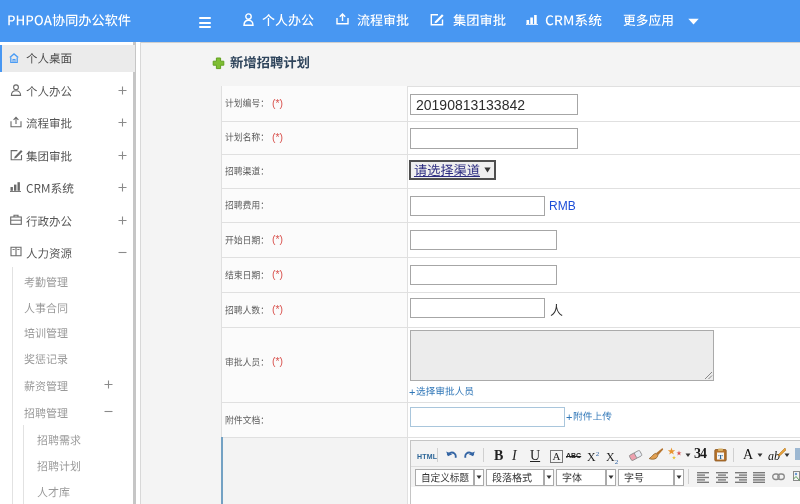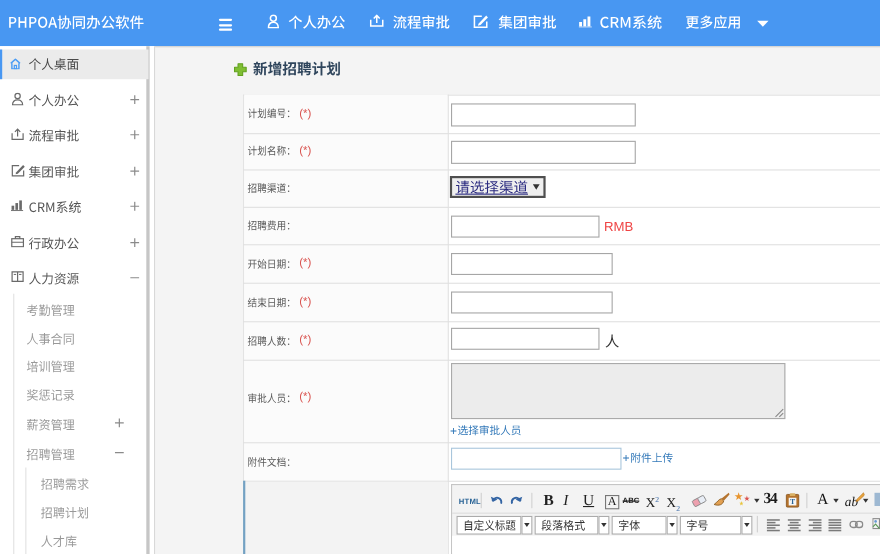--- a/index.html
+++ b/index.html
@@ -206,31 +206,32 @@
     </svg>
 <div style="position:absolute;left:272px;top:303.3px;font:10.5px 'Liberation Sans',sans-serif;color:#d9534f">(*)</div>
 <svg style="position:absolute;left:225.0px;top:355.7px;overflow:visible;" width="46" height="12">
       <path d="M3.8 1.7C3.9 1.9 4.1 2.3 4.2 2.6H0.7V4.1H1.4V3.3H7.4V4.1H8.1V2.6H4.8L4.9 2.5C4.8 2.2 4.6 1.8 4.5 1.5ZM1.9 6.8H4V7.9H1.9ZM1.9 6.2V5.1H4V6.2ZM6.9 6.8V7.9H4.7V6.8ZM6.9 6.2H4.7V5.1H6.9ZM4 3.6V4.5H1.3V9.1H1.9V8.5H4V10.3H4.7V8.5H6.9V9H7.5V4.5H4.7V3.6Z M10.4 1.5V3.5H9.2V4.1H10.4V6.2C9.9 6.4 9.5 6.5 9.1 6.6L9.3 7.3L10.4 7V9.5C10.4 9.6 10.4 9.6 10.2 9.6C10.1 9.6 9.8 9.6 9.3 9.6C9.4 9.8 9.5 10.1 9.5 10.3C10.1 10.3 10.5 10.3 10.7 10.2C11 10.1 11.1 9.9 11.1 9.5V6.7L12.2 6.4L12.1 5.7L11.1 6V4.1H12.1V3.5H11.1V1.5ZM12.4 10.2C12.6 10.1 12.8 9.9 14.4 9.1C14.3 9 14.3 8.7 14.3 8.5L13.1 9V5.3H14.4V4.6H13.1V1.7H12.4V8.9C12.4 9.3 12.3 9.5 12.1 9.6C12.2 9.7 12.4 10 12.4 10.2ZM16.6 3.8C16.3 4.1 15.8 4.6 15.3 5V1.7H14.7V9C14.7 9.9 14.9 10.1 15.5 10.1C15.6 10.1 16.3 10.1 16.4 10.1C17.1 10.1 17.2 9.7 17.3 8.4C17.1 8.4 16.8 8.2 16.6 8.1C16.6 9.2 16.6 9.4 16.4 9.4C16.3 9.4 15.7 9.4 15.6 9.4C15.4 9.4 15.3 9.4 15.3 9V5.8C15.9 5.3 16.6 4.8 17.1 4.2Z M21.6 1.6C21.6 3 21.6 7.7 18 9.8C18.2 9.9 18.4 10.1 18.5 10.3C20.7 9.1 21.6 6.9 22 5C22.4 6.8 23.4 9.2 25.6 10.3C25.7 10.1 25.9 9.8 26.1 9.7C23 8.2 22.4 4.1 22.3 3C22.3 2.4 22.4 1.9 22.4 1.6Z M28.8 2.6H32.9V3.7H28.8ZM28.1 2V4.3H33.6V2ZM30.4 6.5V7.3C30.4 8.1 30.2 9.1 27 9.8C27.1 10 27.3 10.2 27.4 10.4C30.7 9.6 31.1 8.4 31.1 7.4V6.5ZM31.1 9C32.1 9.4 33.6 10 34.3 10.4L34.6 9.8C33.9 9.4 32.4 8.8 31.4 8.4ZM27.8 5.2V8.7H28.4V5.8H33.2V8.6H33.9V5.2Z M37.4 4.9C37.8 4.9 38.1 4.7 38.1 4.2C38.1 3.8 37.8 3.5 37.4 3.5C37 3.5 36.7 3.8 36.7 4.2C36.7 4.7 37 4.9 37.4 4.9ZM37.4 9.6C37.8 9.6 38.1 9.4 38.1 8.9C38.1 8.5 37.8 8.2 37.4 8.2C37 8.2 36.7 8.5 36.7 8.9C36.7 9.4 37 9.6 37.4 9.6Z" fill="#5a5a5a"></path>
     </svg>
 <div style="position:absolute;left:272px;top:355.3px;font:10.5px 'Liberation Sans',sans-serif;color:#d9534f">(*)</div>
 <svg style="position:absolute;left:225.0px;top:413.7px;overflow:visible;" width="46" height="12">
       <path d="M5.1 5.6C5.4 6.3 5.8 7.2 5.9 7.8L6.5 7.5C6.3 7 5.9 6.1 5.6 5.4ZM7.1 1.7V3.7H4.9V4.4H7.1V9.4C7.1 9.6 7 9.6 6.9 9.6C6.7 9.7 6.3 9.7 5.9 9.6C5.9 9.8 6 10.2 6.1 10.3C6.7 10.4 7.1 10.3 7.4 10.2C7.6 10.1 7.7 9.9 7.7 9.4V4.4H8.5V3.7H7.7V1.7ZM4.5 1.5C4.2 2.9 3.5 4.3 2.8 5.2C2.9 5.4 3.1 5.7 3.2 5.8C3.4 5.5 3.6 5.2 3.8 4.9V10.3H4.4V3.7C4.7 3.1 5 2.4 5.1 1.7ZM0.7 1.9V10.4H1.3V2.6H2.4C2.2 3.3 2 4.2 1.8 4.9C2.3 5.7 2.5 6.3 2.5 6.9C2.5 7.2 2.4 7.5 2.3 7.6C2.2 7.6 2.1 7.7 2.1 7.7C1.9 7.7 1.8 7.7 1.6 7.7C1.7 7.8 1.7 8.1 1.7 8.3C1.9 8.3 2.1 8.3 2.3 8.3C2.5 8.3 2.6 8.2 2.7 8.1C3 7.9 3.1 7.5 3.1 7C3.1 6.3 2.9 5.6 2.3 4.8C2.6 4 2.9 3 3.2 2.2L2.7 1.9L2.6 1.9Z M11.6 6.3V7H14.1V10.4H14.8V7H17.2V6.3H14.8V4.2H16.8V3.5H14.8V1.7H14.1V3.5H12.9C13.1 3.1 13.1 2.6 13.2 2.2L12.6 2C12.4 3.3 12 4.5 11.5 5.3C11.7 5.4 12 5.6 12.1 5.7C12.3 5.3 12.5 4.8 12.7 4.2H14.1V6.3ZM11.2 1.6C10.7 3 9.9 4.5 9.1 5.4C9.2 5.6 9.4 5.9 9.5 6.1C9.7 5.8 10 5.4 10.3 5V10.3H10.9V3.9C11.2 3.2 11.5 2.5 11.8 1.8Z M21.3 1.7C21.6 2.2 21.9 2.8 22 3.2L22.7 2.9C22.6 2.6 22.3 1.9 22 1.5ZM18 3.2V3.9H19.4C19.9 5.4 20.6 6.7 21.5 7.7C20.6 8.6 19.4 9.2 17.9 9.7C18 9.8 18.3 10.2 18.3 10.3C19.8 9.8 21 9.1 22 8.2C23 9.2 24.2 9.9 25.7 10.3C25.8 10.1 26 9.8 26.1 9.6C24.7 9.3 23.5 8.6 22.5 7.7C23.4 6.7 24.1 5.5 24.6 3.9H26V3.2ZM22 7.2C21.2 6.3 20.6 5.2 20.1 3.9H23.9C23.4 5.2 22.8 6.3 22 7.2Z M33.9 2.2C33.7 2.9 33.3 3.9 33 4.5L33.6 4.7C33.9 4.1 34.2 3.1 34.5 2.4ZM29.9 2.4C30.2 3.1 30.5 4 30.7 4.6L31.2 4.3C31.1 3.8 30.7 2.9 30.4 2.2ZM28.1 1.5V3.6H26.8V4.3H28C27.7 5.6 27.2 7.1 26.6 7.9C26.7 8.1 26.9 8.4 27 8.6C27.4 7.9 27.8 6.8 28.1 5.8V10.4H28.7V5.5C29 6 29.3 6.6 29.5 6.9L29.9 6.4C29.7 6.1 29 5 28.7 4.6V4.3H29.8V3.6H28.7V1.5ZM29.6 9V9.7H33.8V10.3H34.5V5.1H32.5V1.6H31.9V5.1H29.8V5.8H33.8V7H30V7.7H33.8V9Z M37.4 4.9C37.8 4.9 38.1 4.7 38.1 4.2C38.1 3.8 37.8 3.5 37.4 3.5C37 3.5 36.7 3.8 36.7 4.2C36.7 4.7 37 4.9 37.4 4.9ZM37.4 9.6C37.8 9.6 38.1 9.4 38.1 8.9C38.1 8.5 37.8 8.2 37.4 8.2C37 8.2 36.7 8.5 36.7 8.9C36.7 9.4 37 9.6 37.4 9.6Z" fill="#5a5a5a"></path>
     </svg>
 <div style="position:absolute;left:410px;top:94px;width:168px;height:21px;background:#fff;border:1px solid #a6a6a6;box-sizing:border-box"></div>
+<div style="position:absolute;left:416px;top:96.5px;font:14px 'Liberation Sans',sans-serif;color:#2d2d2d">20190813133842</div>
 <div style="position:absolute;left:410px;top:128px;width:168px;height:21px;background:#fff;border:1px solid #a6a6a6;box-sizing:border-box"></div>
 <div style="position:absolute;left:409px;top:159.5px;width:87px;height:20.5px;background:#efefef;border:2px solid #4f4f4f;box-sizing:border-box"></div>
 <svg style="position:absolute;left:414.0px;top:162.0px;overflow:visible;" width="68" height="16">
       <path d="M1.4 3C2.1 3.6 3 4.4 3.4 5L4.1 4.3C3.6 3.8 2.7 3 2 2.4ZM0.6 6.2V7.1H2.5V11.9C2.5 12.4 2.1 12.8 1.9 13C2.1 13.2 2.3 13.6 2.4 13.8C2.6 13.5 3 13.3 5.2 11.6C5.1 11.4 4.9 11 4.9 10.7L3.5 11.8V6.2ZM6.5 10.2H10.7V11.3H6.5ZM6.5 9.6V8.6H10.7V9.6ZM8.1 2.1V3.1H5V3.8H8.1V4.7H5.4V5.4H8.1V6.3H4.6V7H12.7V6.3H9.1V5.4H11.9V4.7H9.1V3.8H12.3V3.1H9.1V2.1ZM5.6 7.8V14H6.5V12H10.7V12.9C10.7 13.1 10.6 13.1 10.4 13.2C10.2 13.2 9.6 13.2 8.9 13.1C9.1 13.4 9.2 13.7 9.2 14C10.2 14 10.8 14 11.1 13.8C11.5 13.7 11.6 13.4 11.6 12.9V7.8Z M14 3.1C14.8 3.7 15.7 4.6 16.1 5.2L16.9 4.6C16.4 4 15.5 3.1 14.8 2.5ZM19.1 2.5C18.8 3.6 18.2 4.8 17.5 5.5C17.7 5.7 18.2 5.9 18.3 6.1C18.7 5.7 18.9 5.2 19.2 4.7H21.2V6.6H17.4V7.5H19.8C19.6 9.2 19 10.4 17.1 11.1C17.3 11.3 17.6 11.7 17.7 11.9C19.9 11.1 20.6 9.6 20.8 7.5H22.2V10.5C22.2 11.5 22.4 11.8 23.4 11.8C23.6 11.8 24.5 11.8 24.7 11.8C25.5 11.8 25.8 11.4 25.9 9.7C25.6 9.7 25.2 9.5 25 9.3C24.9 10.7 24.9 10.9 24.6 10.9C24.4 10.9 23.7 10.9 23.5 10.9C23.2 10.9 23.1 10.8 23.1 10.5V7.5H25.8V6.6H22.1V4.7H25.2V3.9H22.1V2.1H21.2V3.9H19.6C19.8 3.5 19.9 3.1 20 2.7ZM16.5 7.1H13.9V8H15.6V11.9C15 12.2 14.4 12.6 13.8 13.2L14.5 14C15.2 13.2 15.9 12.6 16.4 12.6C16.7 12.6 17.1 12.9 17.6 13.2C18.5 13.8 19.6 13.9 21.1 13.9C22.4 13.9 24.6 13.8 25.7 13.8C25.7 13.5 25.8 13 26 12.7C24.6 12.9 22.6 13 21.1 13C19.7 13 18.6 12.9 17.8 12.4C17.2 12 16.9 11.7 16.5 11.7Z M28.7 2.1V4.7H27V5.6H28.7V8.4C28 8.6 27.4 8.8 26.9 8.9L27.1 9.9L28.7 9.3V12.8C28.7 13 28.7 13.1 28.5 13.1C28.4 13.1 27.8 13.1 27.3 13.1C27.4 13.3 27.5 13.7 27.6 14C28.4 14 28.9 14 29.3 13.8C29.6 13.7 29.7 13.4 29.7 12.8V9L31.2 8.5L31.1 7.6L29.7 8.1V5.6H31.3V4.7H29.7V2.1ZM37 3.7C36.5 4.3 35.9 4.9 35.1 5.4C34.5 4.9 33.9 4.3 33.4 3.7ZM31.6 2.8V3.7H32.5C33 4.5 33.6 5.3 34.4 5.9C33.3 6.5 32.2 7 31.1 7.3C31.2 7.5 31.5 7.8 31.6 8.1C32.8 7.7 34 7.2 35.1 6.5C36.1 7.2 37.3 7.7 38.6 8.1C38.8 7.8 39.1 7.4 39.3 7.3C38 7 36.9 6.6 35.9 6C36.9 5.2 37.8 4.2 38.4 3.1L37.8 2.7L37.6 2.8ZM34.6 7.6V8.8H31.9V9.7H34.6V11H31.2V11.9H34.6V14.1H35.6V11.9H39V11H35.6V9.7H38.1V8.8H35.6V7.6Z M40.2 4.6C41 4.8 41.9 5.2 42.5 5.6L42.9 4.9C42.4 4.5 41.4 4.1 40.6 3.9ZM41.1 2.7C41.9 3 42.9 3.4 43.4 3.8L43.8 3.1C43.3 2.7 42.3 2.3 41.6 2.1ZM40.5 8.4 41.2 9.1C42.1 8.3 43.1 7.2 43.9 6.2L43.3 5.5C42.4 6.6 41.3 7.7 40.5 8.4ZM51.7 2.5H44.5V8.5H45.7V9.6H40.4V10.4H44.7C43.6 11.6 41.8 12.5 40.1 13.1C40.3 13.2 40.6 13.6 40.7 13.9C42.5 13.2 44.4 12.1 45.7 10.7V14.1H46.7V10.8C47.9 12.1 49.8 13.2 51.7 13.8C51.8 13.5 52.1 13.1 52.3 12.9C50.6 12.5 48.7 11.6 47.6 10.4H52.1V9.6H46.7V8.5H52V7.7H45.5V6.8H51.1V4.2H45.5V3.3H51.7ZM45.5 4.9H50.2V6H45.5Z M53.6 3.1C54.3 3.7 55.2 4.7 55.5 5.3L56.4 4.7C56 4.1 55.1 3.2 54.4 2.6ZM58.8 8.2H63.2V9.3H58.8ZM58.8 10H63.2V11.1H58.8ZM58.8 6.4H63.2V7.5H58.8ZM57.9 5.7V11.8H64.2V5.7H61C61.2 5.4 61.3 5 61.5 4.6H65.3V3.8H62.8C63.1 3.4 63.5 2.8 63.8 2.4L62.8 2.1C62.6 2.6 62.2 3.3 61.8 3.8H59.4L60 3.5C59.9 3.1 59.5 2.5 59.1 2L58.3 2.4C58.6 2.8 59 3.4 59.1 3.8H56.9V4.6H60.4C60.3 5 60.2 5.4 60.1 5.7ZM56.3 6.7H53.5V7.6H55.3V11.7C54.7 11.9 54 12.4 53.4 13.1L54 13.9C54.6 13.1 55.3 12.4 55.8 12.4C56.1 12.4 56.5 12.8 57.1 13.1C58 13.6 59.1 13.7 60.7 13.7C61.9 13.7 64.3 13.7 65.2 13.6C65.2 13.3 65.4 12.9 65.5 12.6C64.2 12.8 62.3 12.9 60.7 12.9C59.3 12.9 58.1 12.8 57.3 12.3C56.8 12.1 56.5 11.8 56.3 11.7Z" fill="#2b2b80"></path>
     </svg>
 <div style="position:absolute;left:414px;top:176px;width:66px;height:1px;background:#2b2b80"></div>
 <svg style="position:absolute;left:483.5px;top:167px" width="7" height="6" viewBox="0 0 7 6">
       <path d="M0.4 0.6 H6.6 L3.5 5.4 Z" fill="#333"></path>
     </svg>
 <div style="position:absolute;left:410px;top:196px;width:135px;height:20px;background:#fff;border:1px solid #a6a6a6;box-sizing:border-box"></div>
-<div style="position:absolute;left:549px;top:199px;font:12px 'Liberation Sans',sans-serif;color:#ef4444">RMB</div>
+<div style="position:absolute;left:549px;top:199px;font:12px 'Liberation Sans',sans-serif;color:#1d4ed8">RMB</div>
 <div style="position:absolute;left:410px;top:230px;width:147px;height:20px;background:#fff;border:1px solid #a6a6a6;box-sizing:border-box"></div>
 <div style="position:absolute;left:410px;top:264.5px;width:147px;height:20px;background:#fff;border:1px solid #a6a6a6;box-sizing:border-box"></div>
 <div style="position:absolute;left:410px;top:298px;width:135px;height:20px;background:#fff;border:1px solid #a6a6a6;box-sizing:border-box"></div>
 <svg style="position:absolute;left:550.0px;top:302.0px;overflow:visible;" width="15" height="16">
       <path d="M5.9 2.1C5.9 4.1 6 10.5 0.6 13.2C0.9 13.4 1.2 13.7 1.4 14C4.5 12.3 5.9 9.4 6.5 6.8C7.2 9.2 8.6 12.4 11.8 13.9C12 13.7 12.3 13.3 12.5 13.1C7.9 11.1 7.1 5.6 6.9 4C7 3.3 7 2.6 7 2.1Z" fill="#333"></path>
     </svg>
 <div style="position:absolute;left:410px;top:330px;width:304px;height:51px;background:#ececec;border:1px solid #aaa;box-sizing:border-box"></div>
 <svg style="position:absolute;left:704px;top:371px" width="9" height="9" viewBox="0 0 9 9">
       <path d="M8 1 L1 8 M8 4.5 L4.5 8 M8 8 L8 8" stroke="#888" stroke-width="1"></path>
     </svg>

